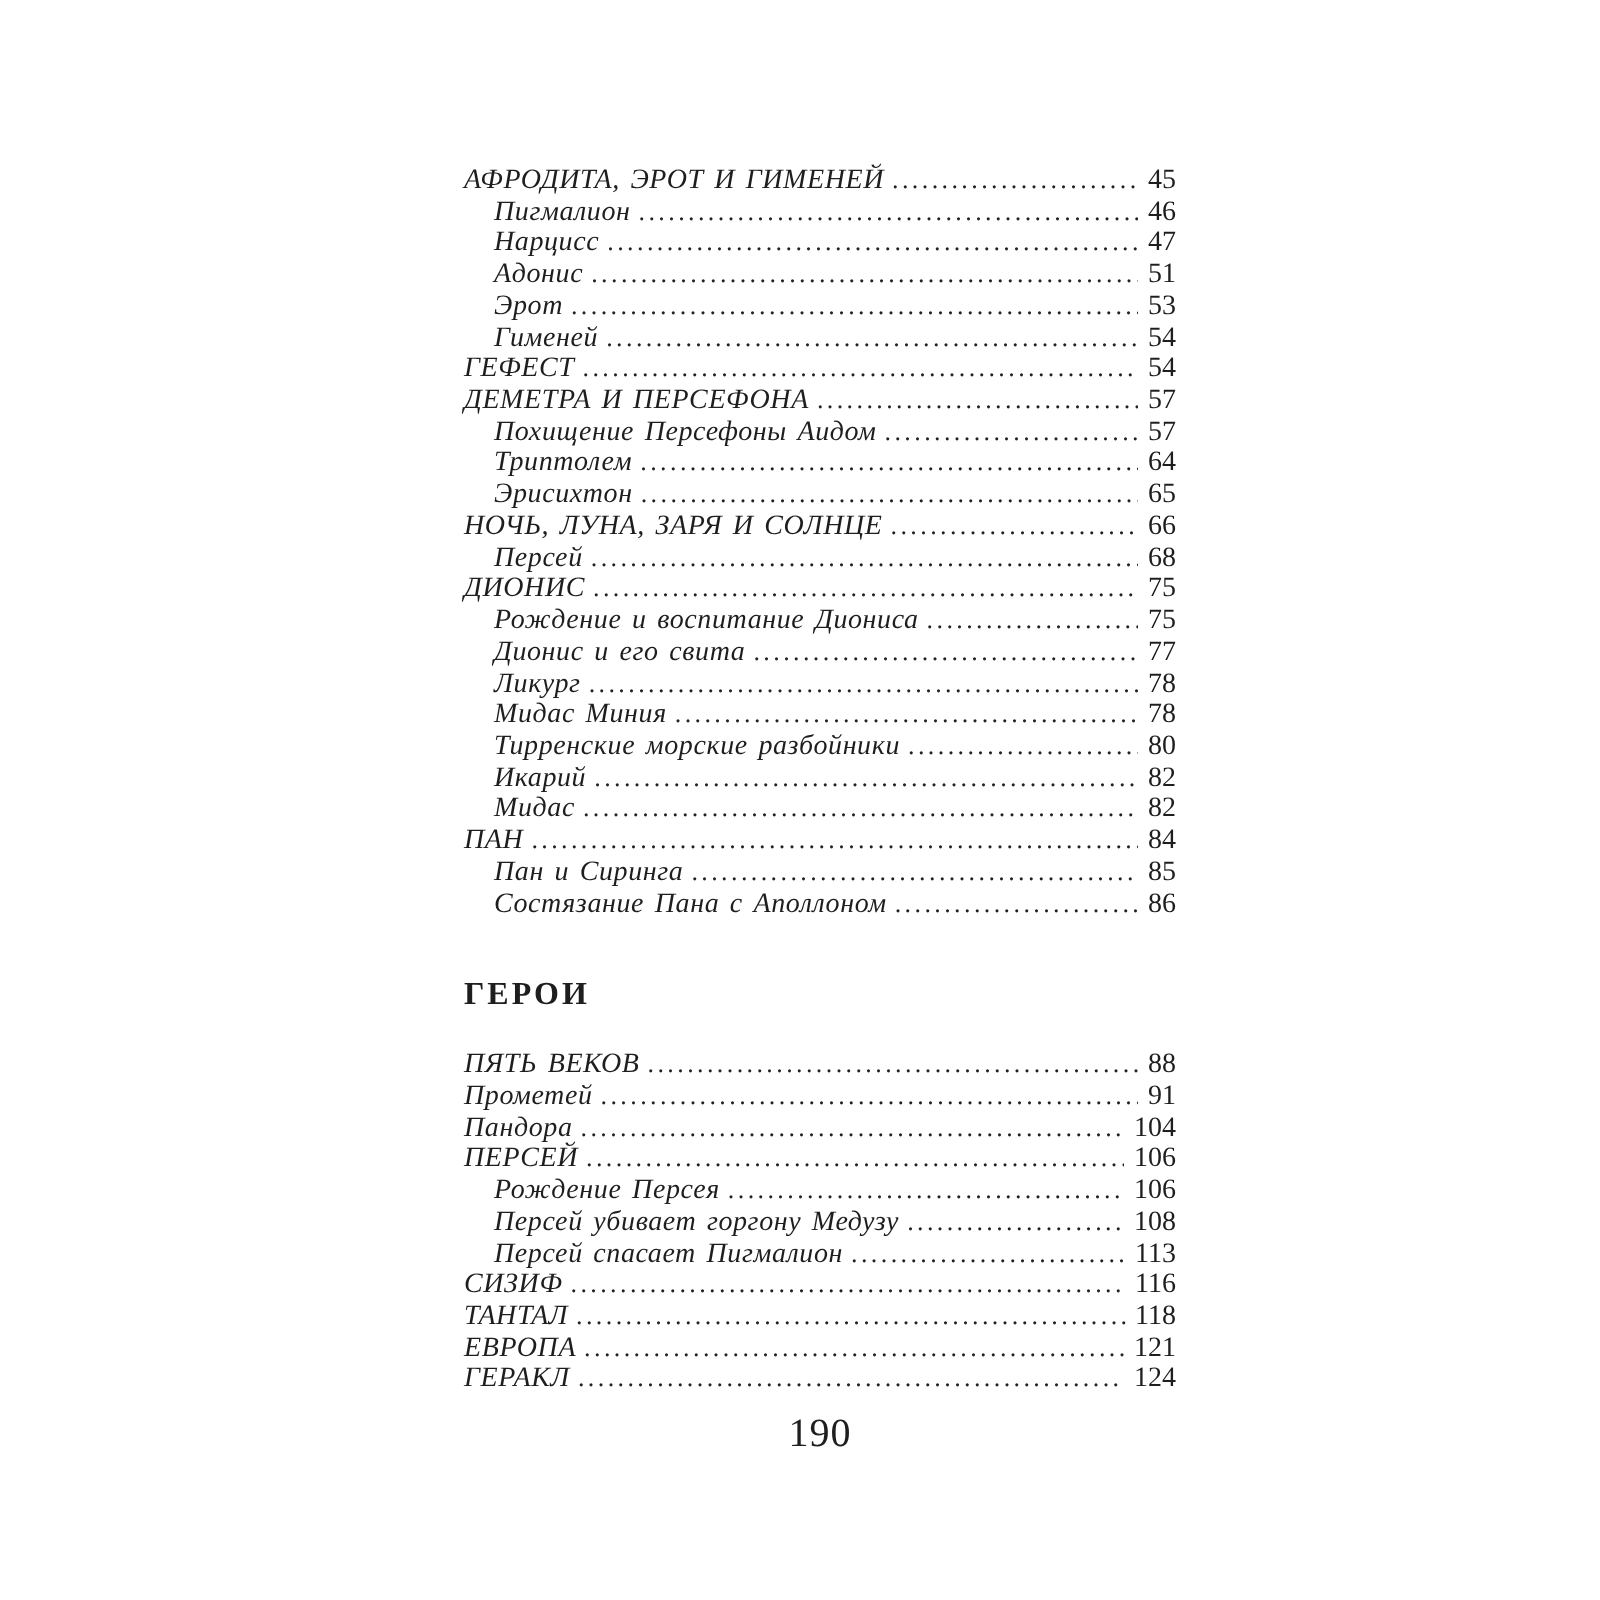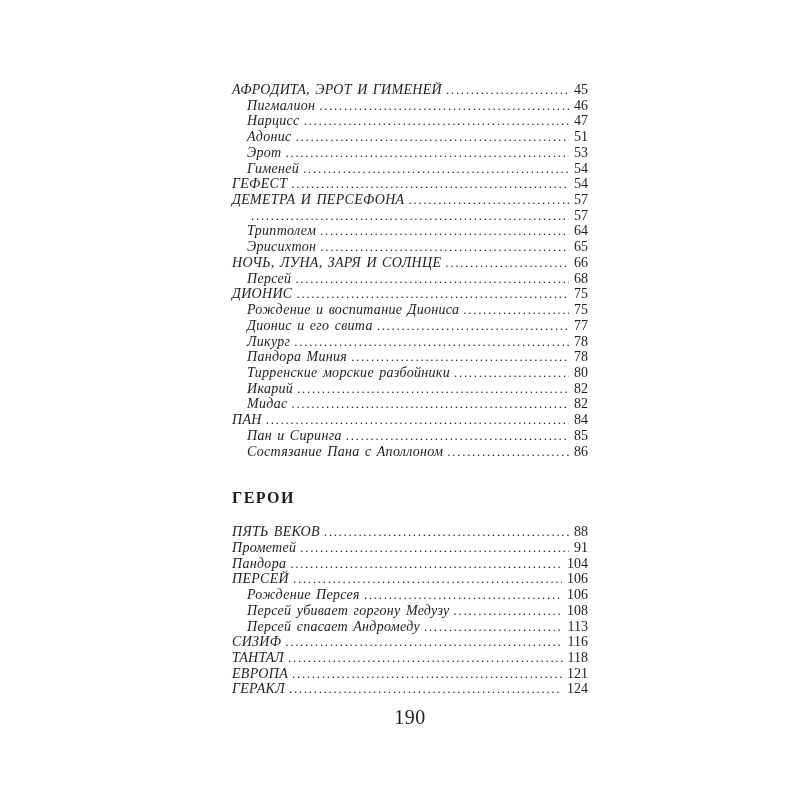--- a/index.html
+++ b/index.html
@@ -111,20 +111,21 @@
         <span class="t">ГЕФЕСТ</span>
         <span class="dots">......................................................................................................................................................</span>
         <span class="pg">54</span>
       </div>
       <div class="row">
         <span class="t">ДЕМЕТРА И ПЕРСЕФОНА</span>
         <span class="dots">......................................................................................................................................................</span>
         <span class="pg">57</span>
       </div>
       <div class="row indent">
+        <span class="t">Похищение Персефоны Аидом</span>
         <span class="dots">......................................................................................................................................................</span>
         <span class="pg">57</span>
       </div>
       <div class="row indent">
         <span class="t">Триптолем</span>
         <span class="dots">......................................................................................................................................................</span>
         <span class="pg">64</span>
       </div>
       <div class="row indent">
         <span class="t">Эрисихтон</span>
@@ -155,21 +156,21 @@
         <span class="t">Дионис и его свита</span>
         <span class="dots">......................................................................................................................................................</span>
         <span class="pg">77</span>
       </div>
       <div class="row indent">
         <span class="t">Ликург</span>
         <span class="dots">......................................................................................................................................................</span>
         <span class="pg">78</span>
       </div>
       <div class="row indent">
-        <span class="t">Пандора Миния</span>
+        <span class="t">Мидас Миния</span>
         <span class="dots">......................................................................................................................................................</span>
         <span class="pg">78</span>
       </div>
       <div class="row indent">
         <span class="t">Тирренские морские разбойники</span>
         <span class="dots">......................................................................................................................................................</span>
         <span class="pg">80</span>
       </div>
       <div class="row indent">
         <span class="t">Икарий</span>
@@ -221,21 +222,21 @@
         <span class="t">Рождение Персея</span>
         <span class="dots">......................................................................................................................................................</span>
         <span class="pg">106</span>
       </div>
       <div class="row indent">
         <span class="t">Персей убивает горгону Медузу</span>
         <span class="dots">......................................................................................................................................................</span>
         <span class="pg">108</span>
       </div>
       <div class="row indent">
-        <span class="t">Персей спасает Андромеду</span>
+        <span class="t">Персей спасает Пигмалион</span>
         <span class="dots">......................................................................................................................................................</span>
         <span class="pg">113</span>
       </div>
       <div class="row">
         <span class="t">СИЗИФ</span>
         <span class="dots">......................................................................................................................................................</span>
         <span class="pg">116</span>
       </div>
       <div class="row">
         <span class="t">ТАНТАЛ</span>

